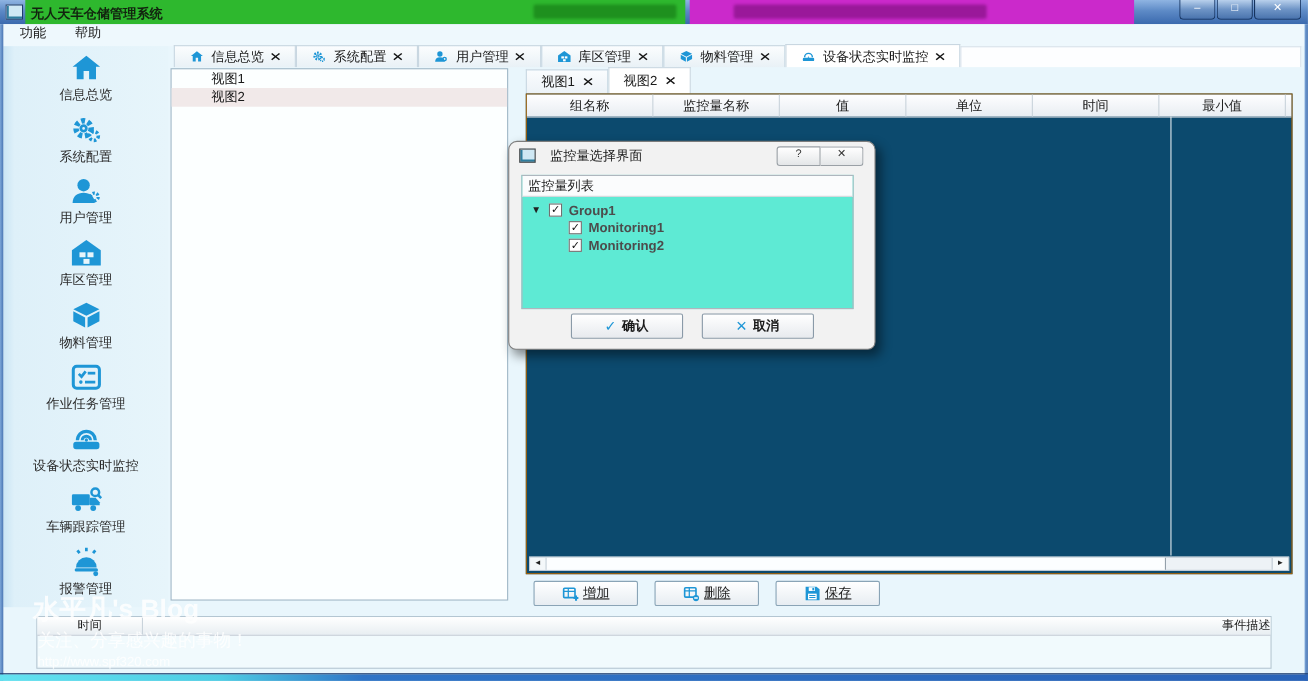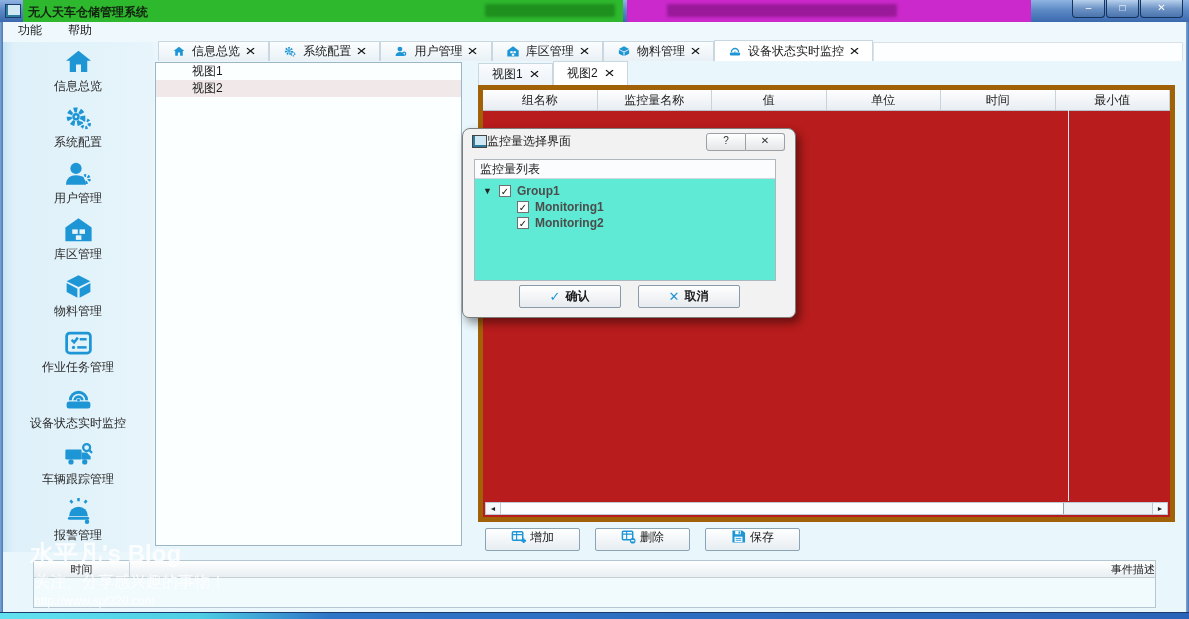--- a/index.html
+++ b/index.html
@@ -50,52 +50,52 @@
               border:1px solid #9db6c6;box-sizing:border-box;}
   .list-header{height:19px;line-height:19px;padding-left:5px;font-size:12px;color:#1a1a1a;
                background:linear-gradient(#ffffff,#edf2f6);border-bottom:1px solid #c6ced6;}
   .list-item{height:17px;line-height:17px;padding-left:36px;font-size:12px;color:#1a1a1a;cursor:default;}
   .list-item.selected{background:#f1e9e9;}
   
   .view-tabs{position:absolute;left:325px;top:20px;height:23px;display:flex;align-items:flex-end;}
   .vtab{display:flex;align-items:center;gap:7px;height:21px;padding:0 13px;font-size:12px;color:#1a1a1a;
         background:linear-gradient(#fafcfe,#ecf2f7);border:1px solid #c9d7e1;border-bottom:none;cursor:default;}
   .vtab.active{background:#ffffff;height:23px;}
-  .table-panel{position:absolute;left:325px;top:43px;width:697px;height:437px;background:#b91c1c;
-               border:5px solid #a16207;box-sizing:border-box;}
+  .table-panel{position:absolute;left:325px;top:43px;width:697px;height:437px;background:#0c4a6e;
+               border:1px solid #a16207;box-sizing:border-box;}
   .thead{display:flex;height:20px;background:linear-gradient(#fefeff,#e8edf2);border-bottom:1px solid #b6c2cc;}
   .th{width:115px;box-sizing:border-box;border-right:1px solid #c9d3db;font-size:12px;color:#1a1a1a;
       text-align:center;line-height:20px;cursor:default;}
   .body-line{position:absolute;left:585px;top:20px;bottom:16px;width:1px;background:#e2e9ef;}
   .hscroll{position:absolute;left:2px;right:2px;bottom:2px;height:13px;border:1px solid #bcc8d2;
            background:#edf2f6;display:flex;box-sizing:border-box;}
   .scroll-arrow{width:14px;font-size:7px;line-height:11px;text-align:center;color:#222;
                 border-right:1px solid #bcc8d2;background:#f4f8fa;cursor:default;}
   .scroll-arrow.right{border-right:none;border-left:1px solid #bcc8d2;}
   .scroll-thumb{width:562px;background:#fcfeff;border-right:1px solid #93a0aa;cursor:default;}
   .scroll-track{flex:1;}
   
   .toolbar{position:absolute;left:332px;top:486px;display:flex;gap:15px;}
-  .btn{width:93px;height:21px;display:flex;align-items:flex-start;justify-content:center;gap:4px;
+  .btn{width:93px;height:21px;display:flex;align-items:center;justify-content:center;gap:4px;
        font-size:12px;color:#1a1a1a;background:linear-gradient(#ffffff,#e7edf2);
-       border:1px solid #8aa4b6;border-radius:2px;cursor:default;}
+       border:1px solid #8aa4b6;border-radius:2px;cursor:default;text-decoration:underline;}
   .btn svg{width:15px;height:15px;}
   
   .event-panel{position:absolute;left:33px;top:560px;width:1123px;height:48px;background:#f1fafd;
                border:1px solid #b4c6d2;box-sizing:border-box;}
   .event-head{display:flex;height:16px;background:linear-gradient(#ffffff,#e8eef2);
               border-bottom:1px solid #c6ced6;font-size:11px;color:#1a1a1a;}
   .ev-col1{width:95px;border-right:1px solid #c9d3db;text-align:center;line-height:16px;}
   .ev-col2{flex:1;text-align:right;line-height:16px;}
   
   .dialog{position:absolute;left:462px;top:128px;width:332px;height:188px;background:#f2f2f2;
           border:1px solid #7d7d7d;border-radius:8px 8px 7px 7px;z-index:50;
           box-shadow:4px 5px 10px rgba(0,0,0,.45);}
   .dlg-title{position:absolute;left:0;top:0;right:0;height:25px;display:flex;align-items:center;
-             gap:0;padding-left:9px;font-size:12px;color:#1a1a1a;}
+             gap:13px;padding-left:9px;font-size:12px;color:#1a1a1a;}
   .dlg-icon{width:13px;height:11px;background:#cfe8f4;border:1px solid #444;
             box-shadow:inset 2px -2px 0 #2e7d9e;}
   .dlg-controls{position:absolute;right:10px;top:4px;display:flex;z-index:2;}
   .dlg-win-btn{width:38px;height:16px;border:1px solid #9aa0a6;background:linear-gradient(#ffffff,#e4e6e8);
                font-size:10px;color:#333;text-align:center;line-height:14px;cursor:default;}
   .dlg-win-btn.first{border-radius:3px 0 0 3px;}
   .dlg-win-btn.last{border-radius:0 3px 3px 0;border-left:none;}
   .group-box{position:absolute;left:11px;top:30px;width:302px;height:122px;background:#5eead4;
              border:1px solid #aeb6be;box-sizing:border-box;}
   .group-header{height:18px;line-height:18px;padding-left:5px;font-size:12px;color:#1a1a1a;

